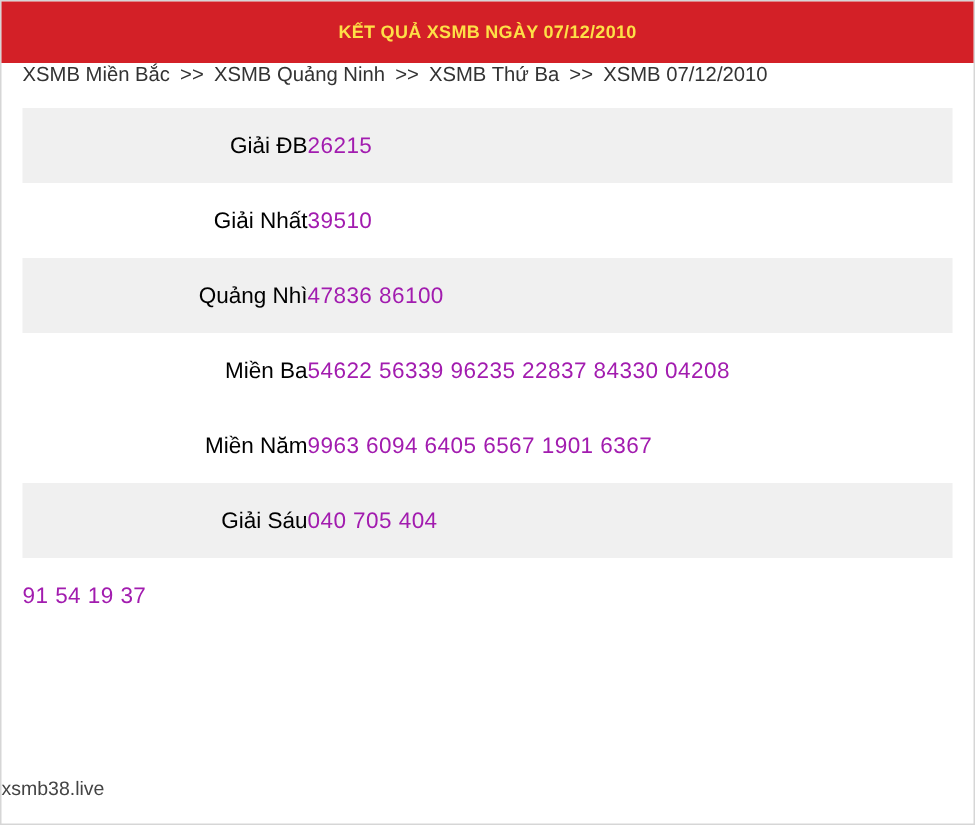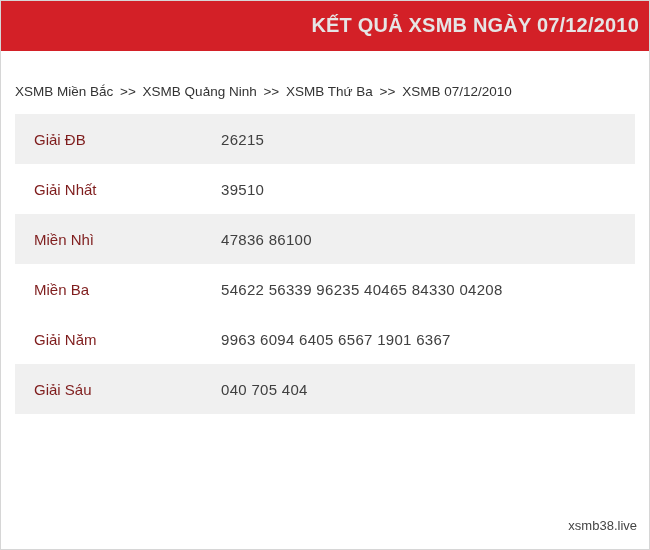--- a/index.html
+++ b/index.html
@@ -18,32 +18,32 @@
     width: 650px;
     height: 550px;
     box-sizing: border-box;
     border: 1px solid #d6d6d6;
     display: flex;
     flex-direction: column;
     background: #ffffff;
   }
   .title-bar {
     background: #d32027;
-    color: #e5e5e5;
-    text-align: right;
-    font-size: 20px;
+    color: #fde047;
+    text-align: center;
+    font-size: 12px;
     font-weight: bold;
     letter-spacing: 0.2px;
     padding: 13px 10px 14px 10px;
     box-sizing: border-box;
   }
   .breadcrumb {
     font-size: 13.5px;
     color: #333333;
-    padding: 33px 14px 14px 14px;
+    padding: 0 14px 14px 14px;
     box-sizing: border-box;
     white-space: nowrap;
     overflow: hidden;
   }
   .breadcrumb .sep {
     color: #333333;
     margin: 0 3px;
   }
   .table {
     display: flex;
@@ -57,38 +57,38 @@
     min-height: 50px;
     box-sizing: border-box;
   }
   .row.shade {
     background: #f0f0f0;
   }
   .row .label {
     width: 190px;
     flex: 0 0 190px;
     font-size: 15px;
-    color: #7f1d1d;
+    color: #000000;
     padding-left: 19px;
     box-sizing: border-box;
+    text-align: right;
   }
   .row .numbers {
     flex: 1 1 auto;
     font-size: 15px;
-    color: #404040;
+    color: #a21caf;
     letter-spacing: 0.3px;
     white-space: nowrap;
-    margin-left: 16px;
   }
   .footer {
     margin-top: auto;
-    text-align: right;
+    text-align: left;
     font-size: 13px;
     color: #444444;
-    padding: 14px 12px 16px 0;
+    padding: 14px 0 16px 0;
   }
 </style>
 </head>
 <body>
 
 <div class="page">
 
   <div class="title-bar">KẾT QUẢ XSMB NGÀY 07/12/2010</div>
 
   <div class="breadcrumb">
@@ -107,40 +107,41 @@
       <div class="label">Giải ĐB</div>
       <div class="numbers">26215</div>
     </div>
 
     <div class="row">
       <div class="label">Giải Nhất</div>
       <div class="numbers">39510</div>
     </div>
 
     <div class="row shade">
-      <div class="label">Miền Nhì</div>
+      <div class="label">Quảng Nhì</div>
       <div class="numbers">47836 86100</div>
     </div>
 
     <div class="row">
       <div class="label">Miền Ba</div>
-      <div class="numbers">54622 56339 96235 40465 84330 04208</div>
+      <div class="numbers">54622 56339 96235 22837 84330 04208</div>
     </div>
 
 
     <div class="row">
-      <div class="label">Giải Năm</div>
+      <div class="label">Miền Năm</div>
       <div class="numbers">9963 6094 6405 6567 1901 6367</div>
     </div>
 
     <div class="row shade">
       <div class="label">Giải Sáu</div>
       <div class="numbers">040 705 404</div>
     </div>
 
     <div class="row">
+      <div class="numbers">91 54 19 37</div>
     </div>
 
   </div>
 
   <div class="footer">xsmb38.live</div>
 
 </div>
 
 </body></html>

